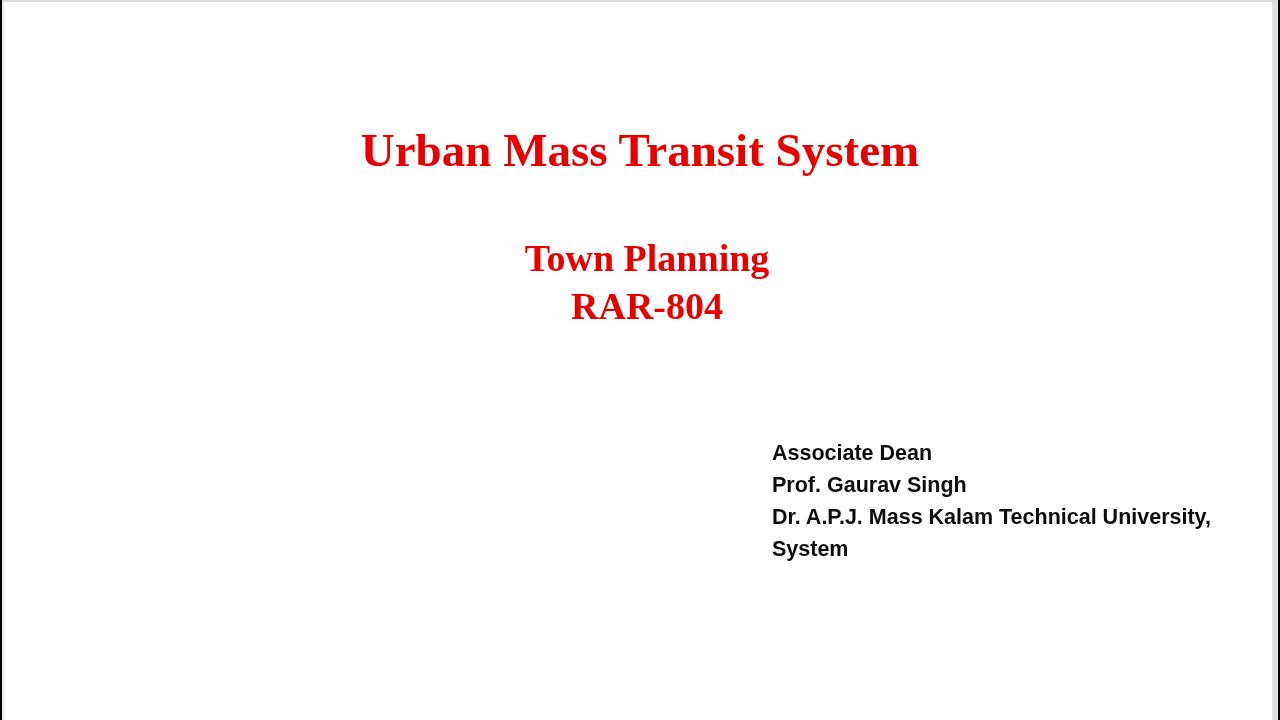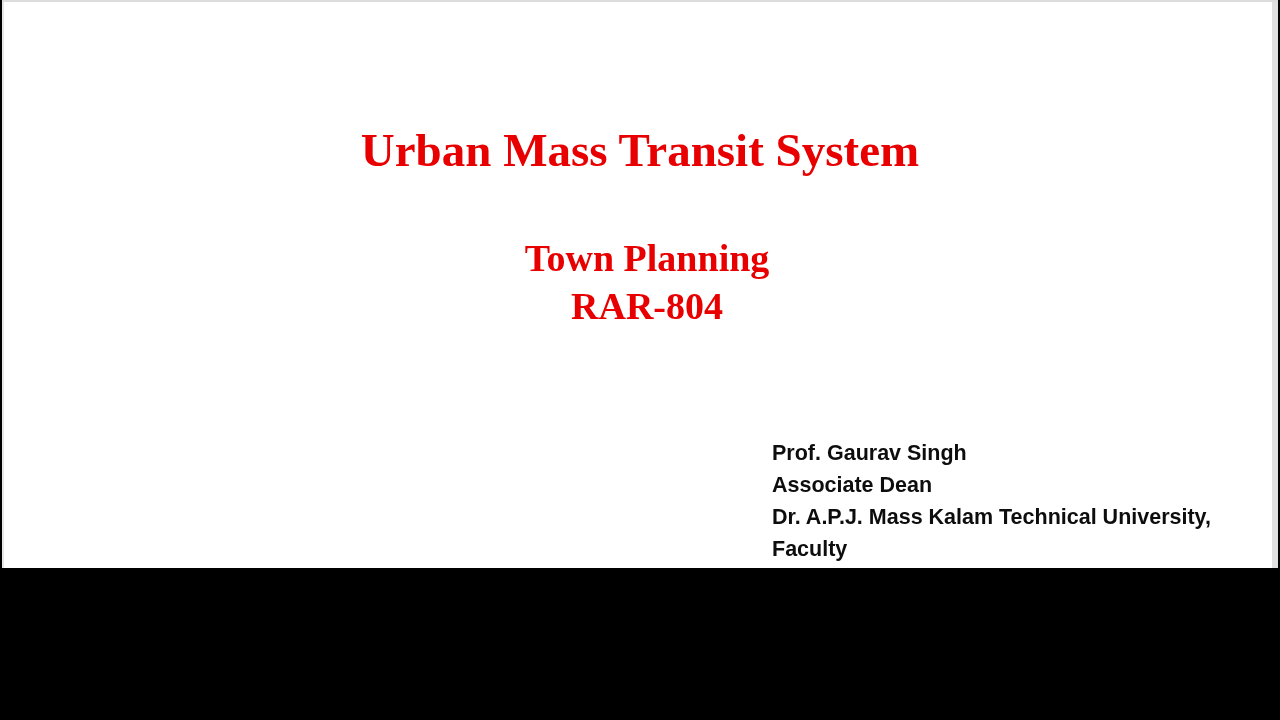--- a/index.html
+++ b/index.html
@@ -14,21 +14,21 @@
     position: absolute;
     left: 0; top: 0;
     width: 1280px; height: 720px;
     background: #000;
   }
   .slide {
     position: absolute;
     left: 2px;
     top: 0;
     width: 1276px;
-    height: 568px;
+    height: 720px;
     background: #ffffff;
     border-top: 2px solid #dcdcdc;
     box-sizing: border-box;
   }
   .slide-left-shade {
     position: absolute;
     left: 0; top: 0;
     width: 2px; height: 100%;
     background: #e6e6e6;
   }
@@ -88,19 +88,19 @@
     <div class="slide-right-shade"></div>
 
     <div class="title">Urban Mass Transit System</div>
 
     <div class="subtitle">
       <div>Town Planning</div>
       <div>RAR-804</div>
     </div>
 
     <div class="author-block">
+      <div>Associate Dean</div>
       <div>Prof. Gaurav Singh</div>
-      <div>Associate Dean</div>
       <div>Dr. A.P.J. Mass Kalam Technical University,</div>
-      <div>Faculty</div>
+      <div>System</div>
     </div>
   </div>
 </div>
 
 </body></html>

